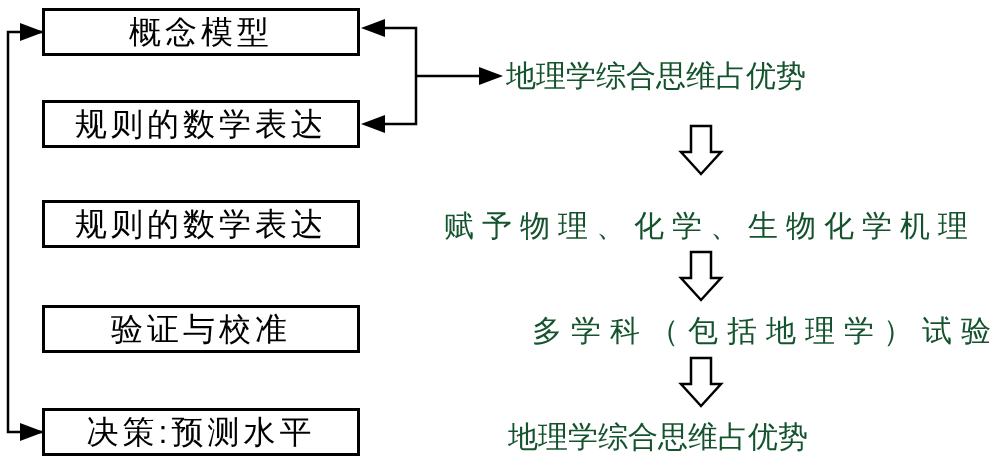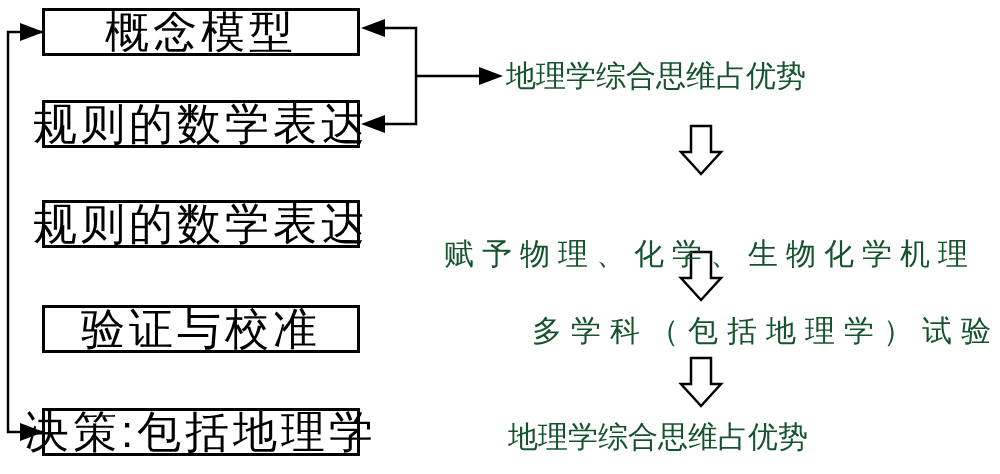--- a/index.html
+++ b/index.html
@@ -29,41 +29,41 @@
     width: 318px;
     height: 48px;
     border: 3px solid #000000;
     box-sizing: border-box;
     background: #ffffff;
     display: flex;
     align-items: center;
     justify-content: center;
   }
   .flow-box .box-label {
-    font-size: 44px;
+    font-size: 32px;
     letter-spacing: 4px;
     white-space: nowrap;
     line-height: 1;
   }
   .box-1 { top: 8px; }
   .box-2 { top: 100px; }
   .box-3 { top: 200px; }
   .box-4 { top: 305px; }
   .box-5 { top: 408px; }
 
   .annot {
     position: absolute;
     height: 40px;
     line-height: 40px;
     font-size: 30px;
     white-space: nowrap;
     color: #14532d;
   }
   .annot-1 { left: 506px; top: 56px; }
-  .annot-2 { left: 420px; top: 206px; width: 580px; text-align: center; letter-spacing: 8px; margin-top: 28px; }
+  .annot-2 { left: 420px; top: 206px; width: 580px; text-align: center; letter-spacing: 8px; }
   .annot-3 { left: 420px; top: 311px; width: 580px; text-align: right; letter-spacing: 9px; }
   .annot-4 { left: 508px; top: 417px; }
 </style>
 </head>
 <body>
 
 <div class="canvas">
 
   <svg class="overlay" viewBox="0 0 1000 474" xmlns="http://www.w3.org/2000/svg">
 
@@ -98,21 +98,21 @@
   <div class="flow-box box-2">
     <span class="box-label">规则的数学表达</span>
   </div>
   <div class="flow-box box-3">
     <span class="box-label">规则的数学表达</span>
   </div>
   <div class="flow-box box-4">
     <span class="box-label">验证与校准</span>
   </div>
   <div class="flow-box box-5">
-    <span class="box-label">决策:包括地理学</span>
+    <span class="box-label">决策:预测水平</span>
   </div>
 
   <div class="annot annot-1">地理学综合思维占优势</div>
   <div class="annot annot-2">赋予物理、化学、生物化学机理</div>
   <div class="annot annot-3">多学科（包括地理学）试验</div>
   <div class="annot annot-4">地理学综合思维占优势</div>
 
 </div>
 
 </body></html>

